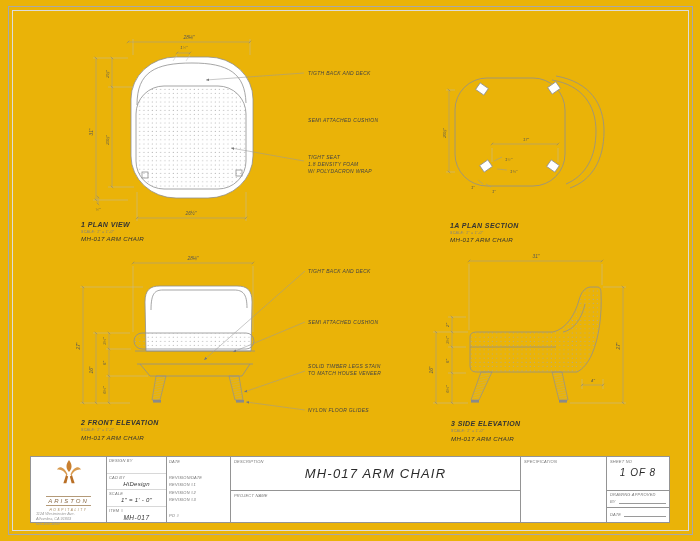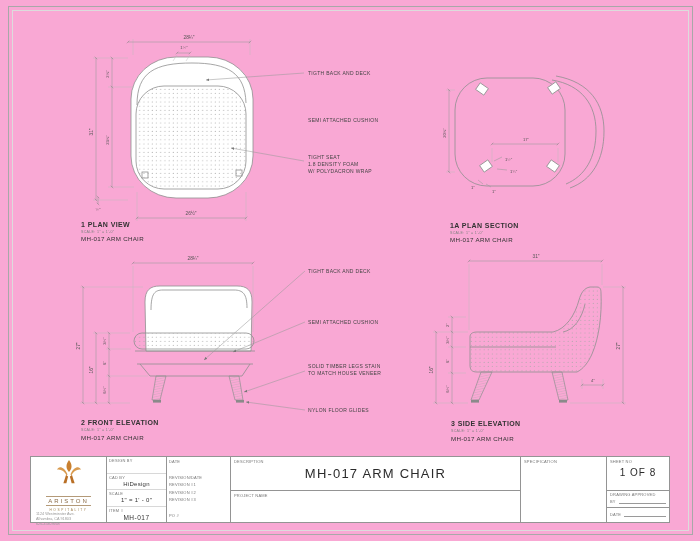--- a/index.html
+++ b/index.html
@@ -1,17 +1,17 @@
 <!DOCTYPE html>
 <html><head>
 <meta charset="utf-8">
 <style>
   html,body{margin:0;padding:0;background:#fff;width:700px;height:541px;
     font-family:"Liberation Sans",sans-serif;-webkit-font-smoothing:antialiased;}
-  .sheet{position:absolute;left:0;top:0;width:700px;height:541px;background:#f9a8d4;overflow:hidden;}
+  .sheet{position:absolute;left:0;top:0;width:700px;height:541px;background:#eab308;overflow:hidden;font-style:italic;}
   .frame-outer{position:absolute;left:8px;top:6px;width:683px;height:527px;border:1px solid #a8a8a8;}
   .frame-inner{position:absolute;left:12px;top:10px;width:675px;height:519px;border:1px solid #dcdcdc;}
   svg{position:absolute;left:0;top:0;font-family:"Liberation Sans",sans-serif;}
   .ol{stroke:#8f8f8f;stroke-width:.8;fill:none;}
   .olw{stroke:#8f8f8f;stroke-width:.8;fill:#fff;}
   .seat{stroke:#8f8f8f;stroke-width:.8;fill:url(#dots);}
   .leg{stroke:#8f8f8f;stroke-width:.7;fill:url(#hatch);}
   .dim{stroke:#9a9a9a;stroke-width:.55;fill:none;}
   .ext{stroke:#bdbdbd;stroke-width:.45;fill:none;}
   .ldr{stroke:#9a9a9a;stroke-width:.55;fill:none;}

